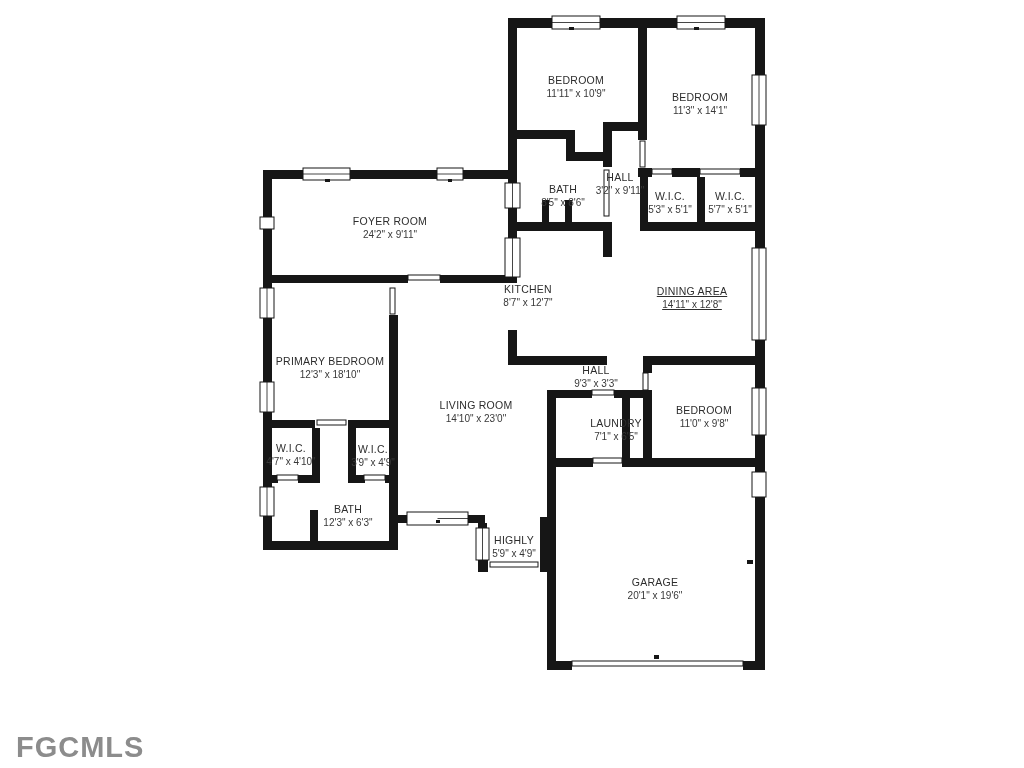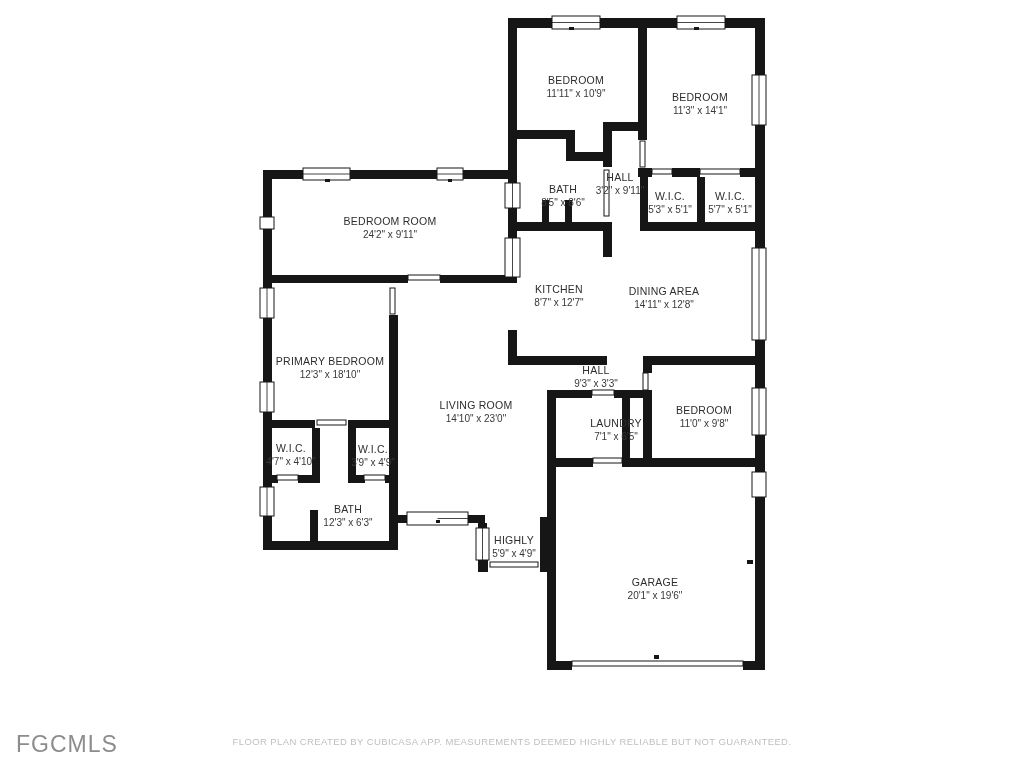--- a/index.html
+++ b/index.html
@@ -8,22 +8,22 @@
     font-family:"Liberation Sans",sans-serif;overflow:hidden;
   }
   .plan-svg{position:absolute;left:0;top:0;}
   .room-label{
     position:absolute;transform:translate(-50%,-50%);
     text-align:center;color:#2d2d2d;white-space:nowrap;line-height:13px;
   }
   .room-name{font-size:10.5px;letter-spacing:.25px;display:block;}
   .room-dims{font-size:10px;color:#383838;display:block;}
   .mls-logo{
-    position:absolute;left:16px;top:731px;font-size:23px;color:#8c8c8c;
-    letter-spacing:1px;font-weight:400;
+    position:absolute;left:16px;top:731px;font-size:29px;color:#8c8c8c;
+    letter-spacing:1px;font-weight:700;
   }
   .disclaimer{
     position:absolute;left:0;right:0;top:736px;text-align:center;
     font-size:9.5px;color:#bfbfbf;letter-spacing:.4px;
   }
 </style>
 </head>
 <body>
 
 <div class="page">
@@ -181,28 +181,28 @@
     </div>
     <div class="room-label" style="left:670px;top:203px;">
       <span class="room-name">W.I.C.</span>
       <span class="room-dims">5'3" x 5'1"</span>
     </div>
     <div class="room-label" style="left:730px;top:203px;">
       <span class="room-name">W.I.C.</span>
       <span class="room-dims">5'7" x 5'1"</span>
     </div>
     <div class="room-label" style="left:390px;top:228px;">
-      <span class="room-name">BEDROOM ROOM</span>
+      <span class="room-name">FOYER ROOM</span>
       <span class="room-dims">24'2" x 9'11"</span>
     </div>
-    <div class="room-label" style="left:559px;top:296px;">
+    <div class="room-label" style="left:528px;top:296px;">
       <span class="room-name">KITCHEN</span>
       <span class="room-dims">8'7" x 12'7"</span>
     </div>
-    <div class="room-label" style="left:664px;top:298px;">
+    <div class="room-label" style="left:692px;top:298px;text-decoration:underline;">
       <span class="room-name">DINING AREA</span>
       <span class="room-dims">14'11" x 12'8"</span>
     </div>
     <div class="room-label" style="left:330px;top:368px;">
       <span class="room-name">PRIMARY BEDROOM</span>
       <span class="room-dims">12'3" x 18'10"</span>
     </div>
     <div class="room-label" style="left:476px;top:412px;">
       <span class="room-name">LIVING ROOM</span>
       <span class="room-dims">14'10" x 23'0"</span>
@@ -235,15 +235,14 @@
       <span class="room-name">HIGHLY</span>
       <span class="room-dims">5'9" x 4'9"</span>
     </div>
     <div class="room-label" style="left:655px;top:589px;">
       <span class="room-name">GARAGE</span>
       <span class="room-dims">20'1" x 19'6"</span>
     </div>
   </div>
 
   <div class="mls-logo">FGCMLS</div>
-  <div class="disclaimer">FLOOR PLAN CREATED BY CUBICASA APP. MEASUREMENTS DEEMED HIGHLY RELIABLE BUT NOT GUARANTEED.</div>
 
 </div>
 
 </body></html>

